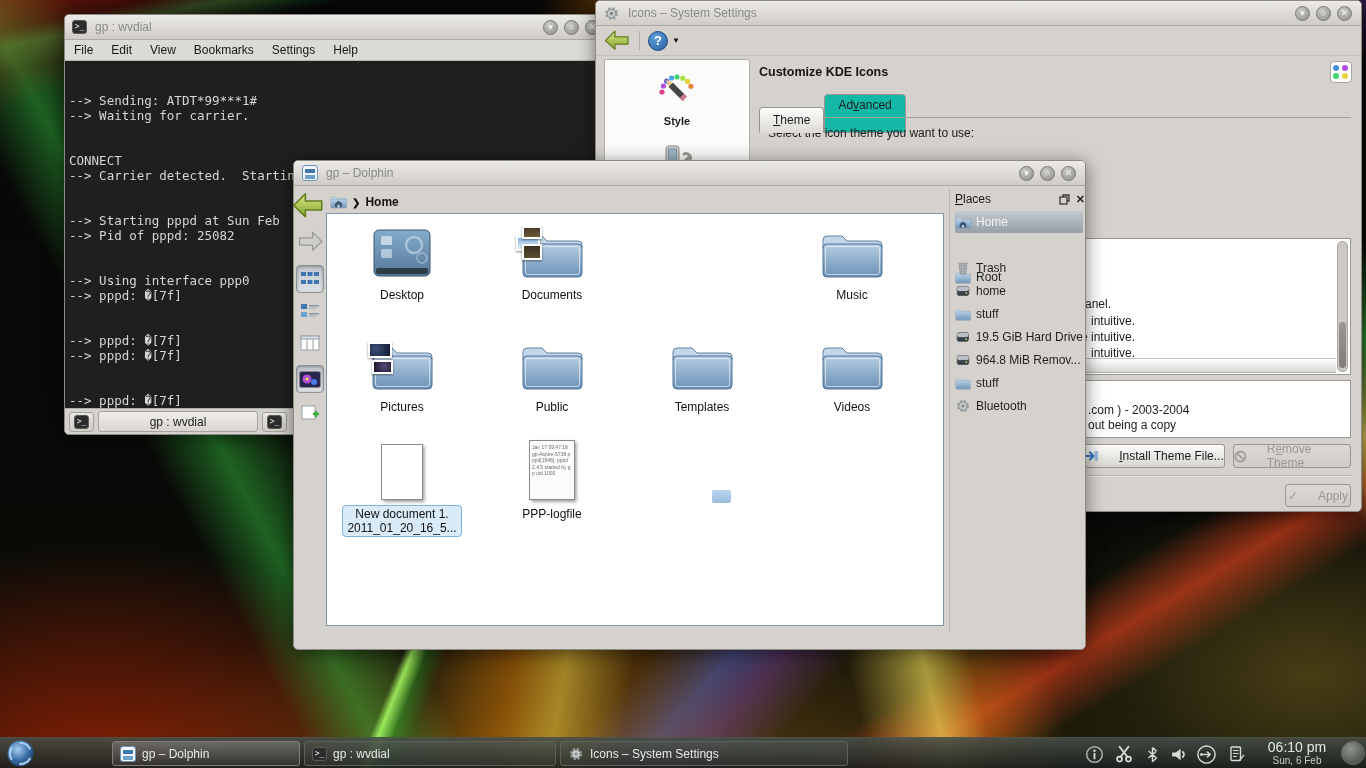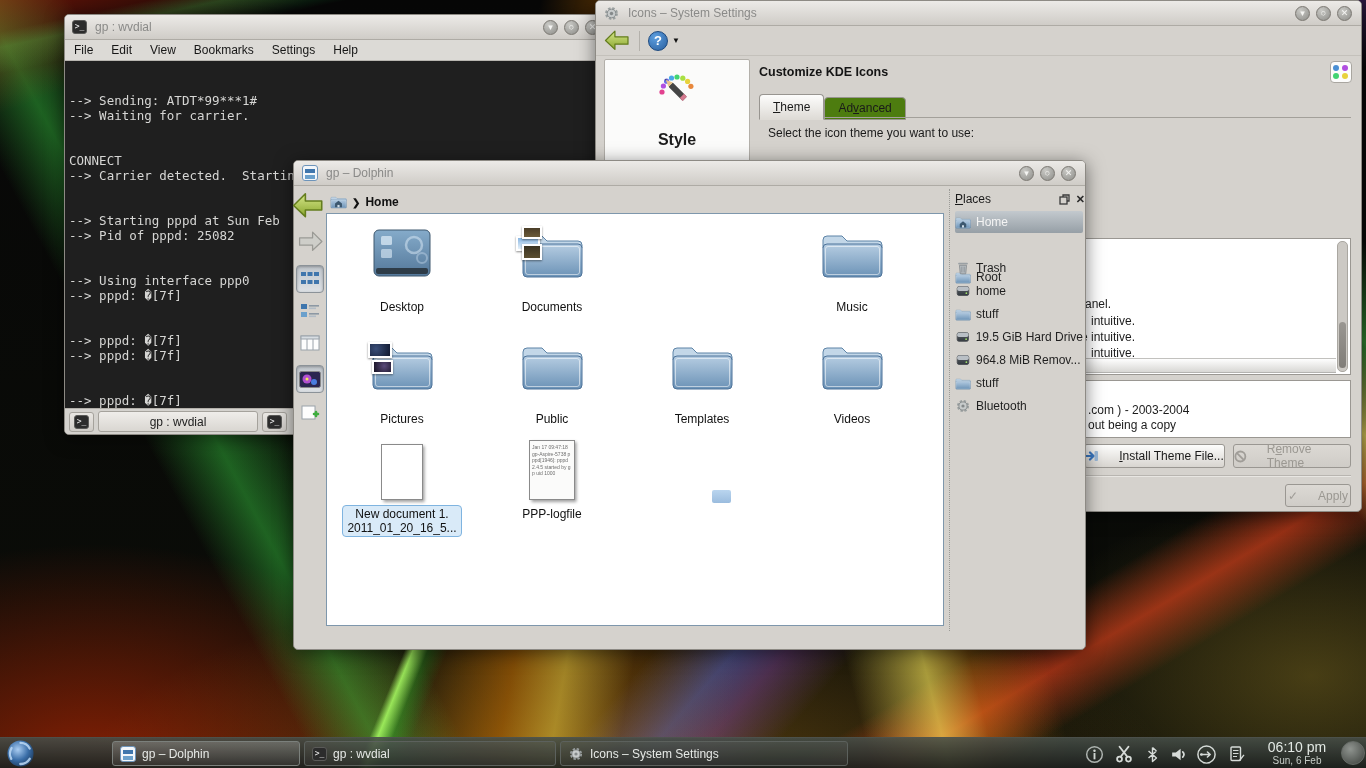--- a/index.html
+++ b/index.html
@@ -58,28 +58,28 @@
 
   
   #syset { left:595px; top:0px; width:767px; height:512px; z-index:20; }
   .help-btn { width:20px; height:20px; border-radius:50%; background:radial-gradient(circle at 35% 30%, #5d9fe0, #2a5f9e);
               border:1px solid #1d4a80; color:#fff; font-weight:bold; font-size:13px; line-height:18px; text-align:center; }
   #ss-toolbar { height:30px; display:flex; align-items:center; gap:8px; padding:0 7px;
                 border-bottom:1px solid #c4c1bb; }
   .vsep { width:1px; height:20px; background:#b4b1ab; }
   #ss-sidebar { left:8px; top:58px; width:146px; height:440px; background:#fbfbfa;
                 border:1px solid #b3b0aa; border-radius:2px; text-align:center; }
-  #ss-style-label { font-weight:bold; font-size:16px; color:#1c1c1c; margin-top:18px; }
+  #ss-style-label { font-weight:bold; font-size:11px; color:#1c1c1c; margin-top:2px; }
   #ss-overview { right:9px; top:60px; width:22px; height:22px; background:#fcfcfb; border:1px solid #a9a6a0;
                  border-radius:4px; display:grid; grid-template-columns:7px 7px; gap:2px; place-content:center; }
   #ss-overview i { width:6px; height:6px; border-radius:50%; display:block; }
   #ss-heading { left:163px; top:64px; font-weight:bold; font-size:12.5px; color:#141414; }
   #ss-tabs { left:163px; top:93px; display:flex; align-items:flex-end; }
-  .ss-tab { font-size:12px; color:#1a1a1a; border:1px solid #989590; padding:3px 13px 4px;
-            background:#4d7c0f; border-radius:4px 4px 0 0; }
+  .ss-tab { font-size:12px; color:#1a1a1a; border:1px solid #989590; padding:3px 13px 20px;
+            background:#14b8a6; border-radius:4px 4px 0 0; }
   .ss-tab.active { background:linear-gradient(#fdfdfc,#dedbd6); padding:5px 13px 5px; position:relative; z-index:2;
                    border-bottom:1px solid #dedbd6; }
   #ss-tabline { left:163px; top:116px; right:10px; height:1px; background:#a3a09a; }
   #ss-select-label { left:172px; top:125px; font-size:12px; color:#1a1a1a; }
   #ss-list { left:166px; top:237px; width:589px; height:137px; background:#fff; border:1px solid #9a9792; }
   .ss-frag { position:absolute; font-size:12px; color:#1c1c1c; white-space:nowrap; }
   #ss-selrow { position:absolute; left:1px; right:14px; top:119px; height:15px;
                background:linear-gradient(#fefefe,#d8d7d4); border-top:1px solid #c2c1be; border-bottom:1px solid #b4b3b0; }
   .sbar { position:absolute; right:2px; top:2px; bottom:2px; width:11px; background:#ccc9c4;
           border:1px solid #aaa7a1; border-radius:5px; }
@@ -96,21 +96,21 @@
   
   #dolphin { left:293px; top:160px; width:793px; height:490px; z-index:30; }
   #crumb { left:36px; top:31px; height:20px; display:flex; align-items:center; gap:5px;
            font-size:12px; color:#111; font-weight:bold; }
   #d-view { left:32px; top:52px; width:618px; height:413px; background:#fff; border:1px solid #7e97ac; }
   .railbtn { position:absolute; left:2px; width:28px; height:28px; display:flex; align-items:center; justify-content:center; }
   .railbtn.pressed { background:linear-gradient(#c1c7cd,#dde1e5); border:1px solid #8b9298; border-radius:4px;
                      box-shadow:inset 0 1px 3px rgba(0,0,0,.3); }
   .cell { position:absolute; width:140px; text-align:center; }
   .iconwrap { position:relative; height:58px; display:flex; align-items:flex-end; justify-content:center; }
-  .glabel { font-size:12px; color:#111; margin-top:20px; }
+  .glabel { font-size:12px; color:#111; margin-top:8px; }
   .thumb { position:absolute; border:2px solid #fff; box-shadow:0 1px 2px rgba(0,0,0,.45); }
   .page { width:42px; height:56px; background:#fff; border:1px solid #8a8a8a; box-shadow:1.5px 2px 3px rgba(0,0,0,.38); }
   .page2 { width:46px; height:60px; background:#fbfbfa; border:1px solid #8a8a8a; box-shadow:1.5px 2px 3px rgba(0,0,0,.38);
            font-size:5px; line-height:6.5px; color:#6e6e6e; text-align:left; padding:3px 2px; overflow:hidden; word-break:break-all; }
   #sel-label { display:inline-block; background:#d9eaf8; border:1px solid #7fb4e0; border-radius:4px;
                padding:1px 4px; font-size:12px; color:#111; line-height:14px; }
   #places { left:655px; top:28px; width:136px; height:442px; border-left:1px dotted #9b9b97; padding-left:5px; }
   #places-hdr { height:20px; display:flex; align-items:center; font-size:12px; color:#1a1a1a; }
   .pl-tools { margin-left:auto; display:flex; gap:6px; align-items:center; }
   .pl-row { position:absolute; left:5px; right:2px; height:22px; display:flex; align-items:center; gap:5px;

